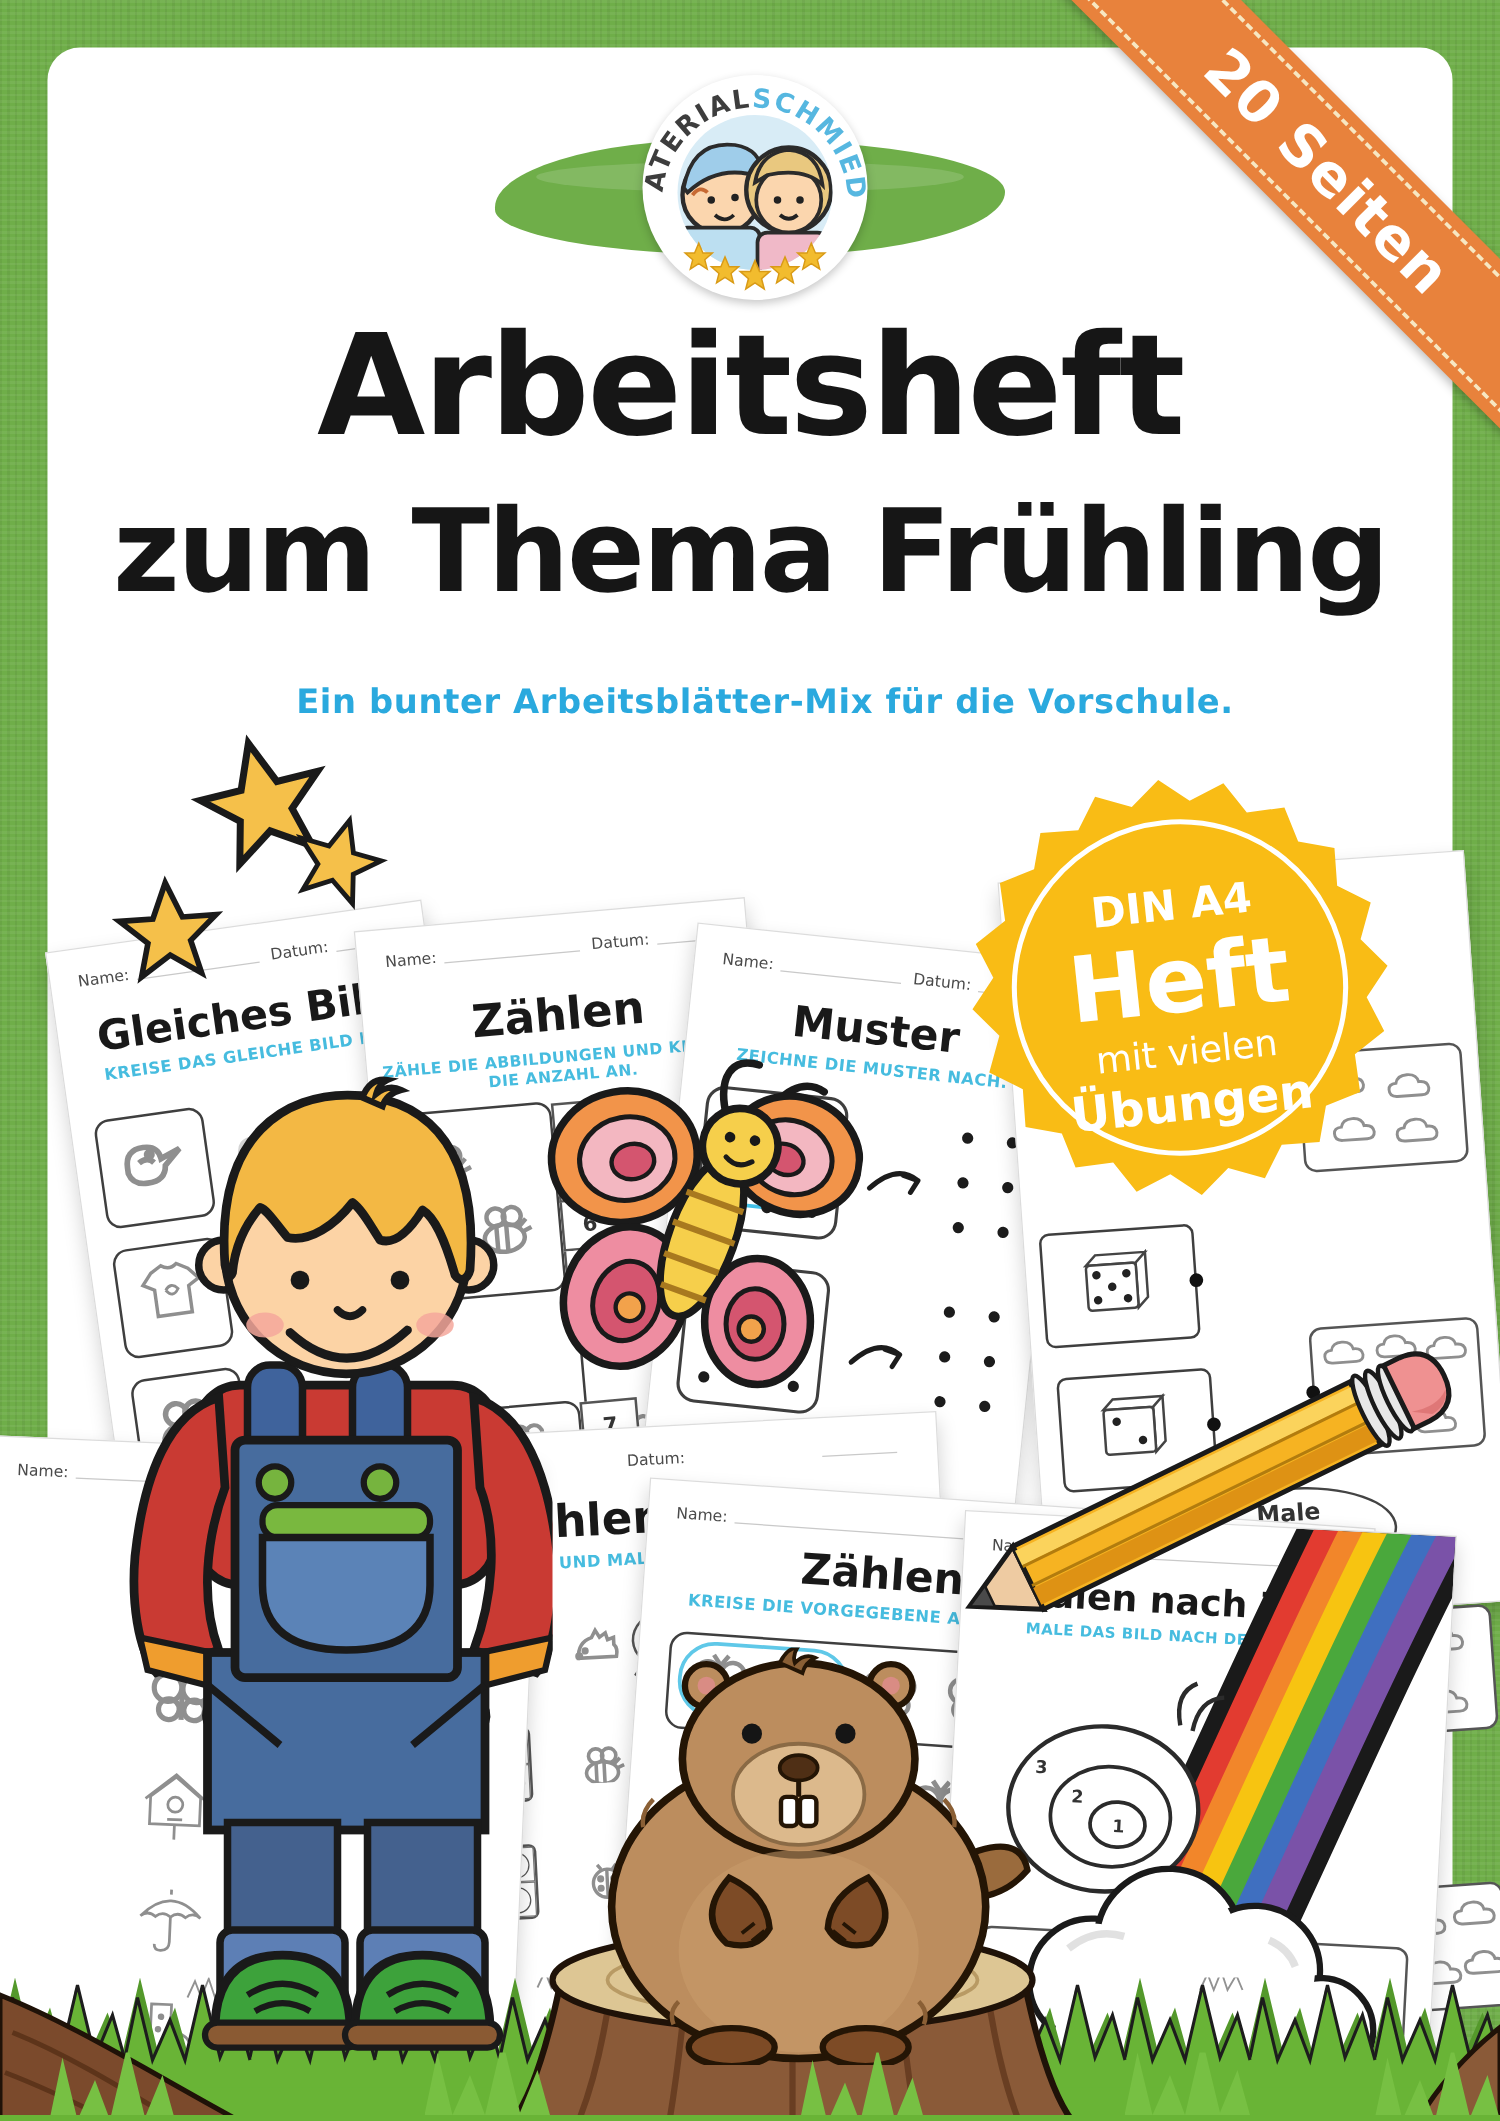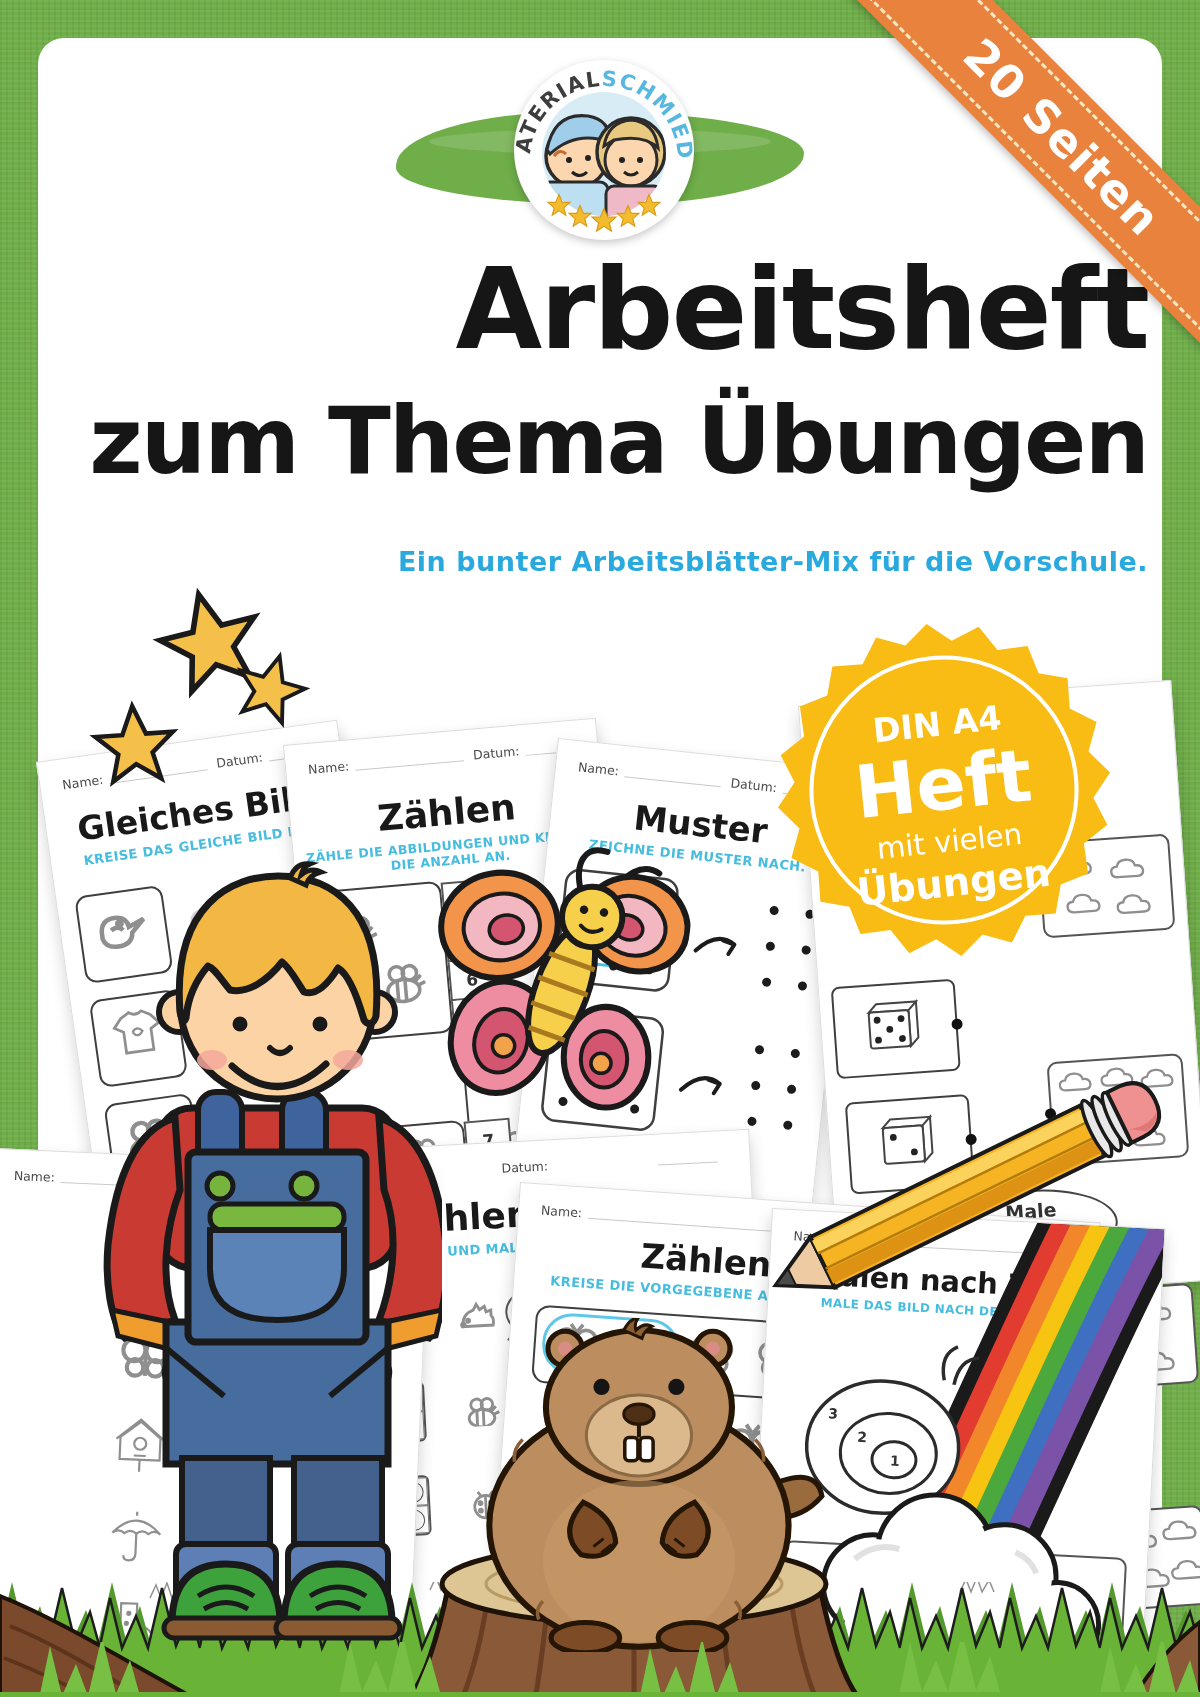--- a/index.html
+++ b/index.html
@@ -14,24 +14,24 @@
   #ribbon{left:762px;top:89px;width:600px;height:96px;background:#e8823c;transform:rotate(45deg);z-index:40;
     display:flex;align-items:center;justify-content:center;box-shadow:0 3px 8px rgba(0,0,0,.25);}
   #ribbon .inner{position:absolute;left:0;right:0;top:9px;bottom:9px;border-top:3px dashed #f7e7c2;border-bottom:3px dashed #f7e7c2;}
   #ribbon .txt{color:#fff;font-size:46px;font-weight:bold;letter-spacing:1px;}
   
   #brush{left:396px;top:112px;width:408px;height:92px;background:#6fae49;z-index:9;
     border-radius:46% 54% 48% 52% / 62% 48% 58% 42%;}
   #brush:after{content:"";position:absolute;left:8%;top:18%;width:84%;height:28%;background:rgba(255,255,255,.14);border-radius:50%;}
   #logo{left:514px;top:60px;width:180px;height:180px;background:#fff;border-radius:50%;z-index:10;box-shadow:0 3px 8px rgba(0,0,0,.22);}
   
-  .center-line{left:24px;width:1124px;text-align:right;color:#161616;z-index:8;}
+  .center-line{left:38px;width:1124px;text-align:center;color:#161616;z-index:8;}
   #title1{top:244px;font-size:112px;font-weight:bold;letter-spacing:-2px;}
   #title2{top:388px;font-size:92px;font-weight:bold;letter-spacing:-2px;}
-  #tagline{top:546px;font-size:27px;font-weight:600;color:#2aa9de;letter-spacing:.5px;}
+  #tagline{top:546px;font-size:27px;font-weight:600;color:#2aa9de;letter-spacing:.5px;padding-left:12px;}
   
   #vbadge{left:400px;top:597px;width:316px;height:80px;background:#f6b411;border-radius:16px;z-index:10;
     display:flex;align-items:center;justify-content:center;}
   #vbadge:before{content:"";position:absolute;left:7px;right:7px;top:7px;bottom:7px;border:3px dotted rgba(255,255,255,.95);border-radius:10px;}
   #vbadge .txt{color:#fff;font-size:46px;font-weight:bold;}
   
   #starburst{left:772px;top:618px;width:344px;height:344px;z-index:6;transform:rotate(-6deg);}
   #starburst text{fill:#fff;font-family:"DejaVu Sans","Liberation Sans",sans-serif;}
   
   .sheet{background:#fff;border:1px solid #dcdcdc;box-shadow:0 8px 16px rgba(0,0,0,.18);}
@@ -184,21 +184,21 @@
       </g>
     </svg>
   </div>
 
   <div id="ribbon" class="abs">
     <div class="inner"></div>
     <span class="txt">20 Seiten</span>
   </div>
 
   <div id="title1" class="abs center-line">Arbeitsheft</div>
-  <div id="title2" class="abs center-line">zum Thema Übungen</div>
+  <div id="title2" class="abs center-line">zum Thema Frühling</div>
   <div id="tagline" class="abs center-line">Ein bunter Arbeitsblätter-Mix für die Vorschule.</div>
 
   <svg class="abs" style="left:150px;top:583px;z-index:10;transform:rotate(-14deg)" width="122" height="122" viewBox="-12 -12 24 24">
     <use href="#star5" fill="#f5c04a" stroke="#1a1a1a" stroke-width="1.1"></use>
     </svg>
   <svg class="abs" style="left:228px;top:648px;z-index:10;transform:rotate(16deg)" width="84" height="84" viewBox="-12 -12 24 24">
     <use href="#star5" fill="#f5c04a" stroke="#1a1a1a" stroke-width="1.1"></use>
     </svg>
   <svg class="abs" style="left:86px;top:698px;z-index:10;transform:rotate(-4deg)" width="98" height="98" viewBox="-12 -12 24 24">
     <use href="#star5" fill="#f5c04a" stroke="#1a1a1a" stroke-width="1.1"></use>

